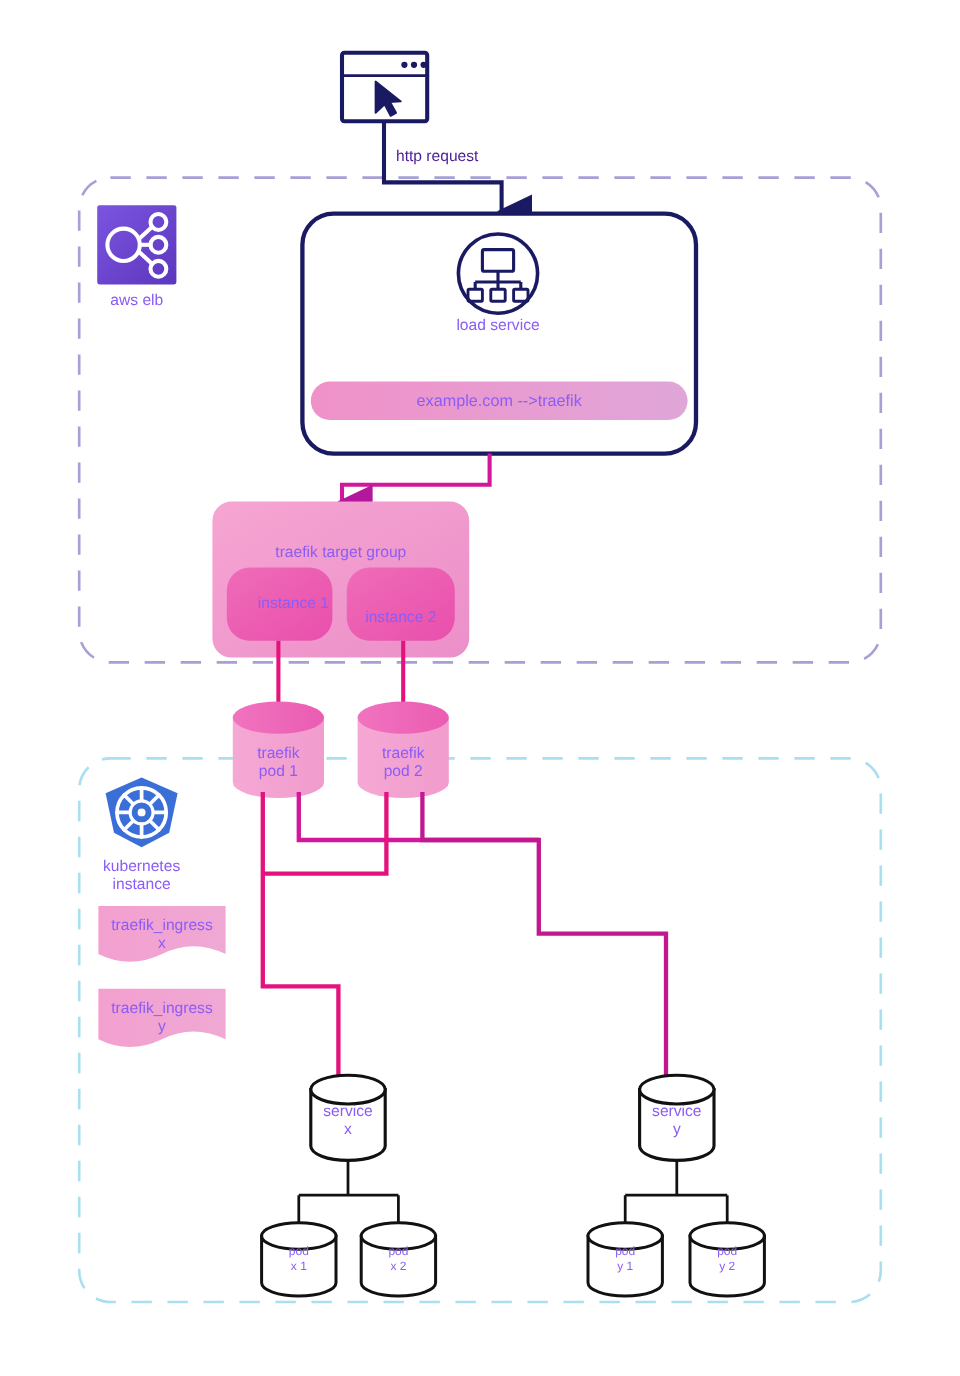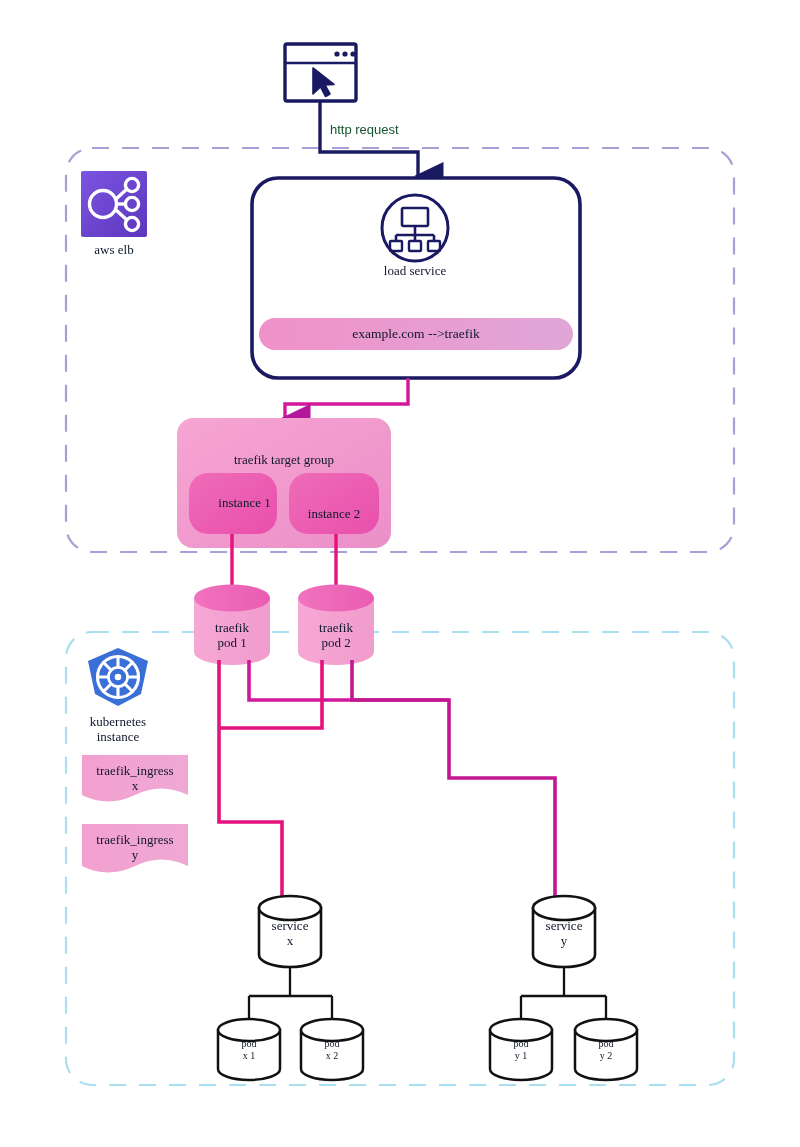--- a/index.html
+++ b/index.html
@@ -4,22 +4,22 @@
 <style>
   html,body{margin:0;padding:0;background:#ffffff;}
   body{width:800px;height:1147px;position:relative;overflow:hidden;
        font-family:"Liberation Sans","DejaVu Sans",sans-serif;color:#15143f;}
   #canvas{position:absolute;inset:0;width:800px;height:1147px;}
   svg.layer{position:absolute;left:0;top:0;width:800px;height:1147px;overflow:visible;}
   .lbl{position:absolute;text-align:center;line-height:1.18;white-space:pre-line;}
   .t12{font-size:10px;}
   .t13{font-size:13px;}
   .t14{font-size:13.5px;}
-  .dark{color:#14532d;}
-  .blk{color:#0f172a;font-family:Liberation Serif, serif;}
+  .dark{color:#4c1d95;}
+  .blk{color:#8b5cf6;}
 </style>
 </head>
 <body>
 
 <div id="canvas">
 
   <svg class="layer" viewBox="0 0 800 1147">
     <defs>
       <linearGradient id="gAws" x1="0" y1="0" x2="1" y2="1">
         <stop offset="0%" stop-color="#7b55e0"></stop>

